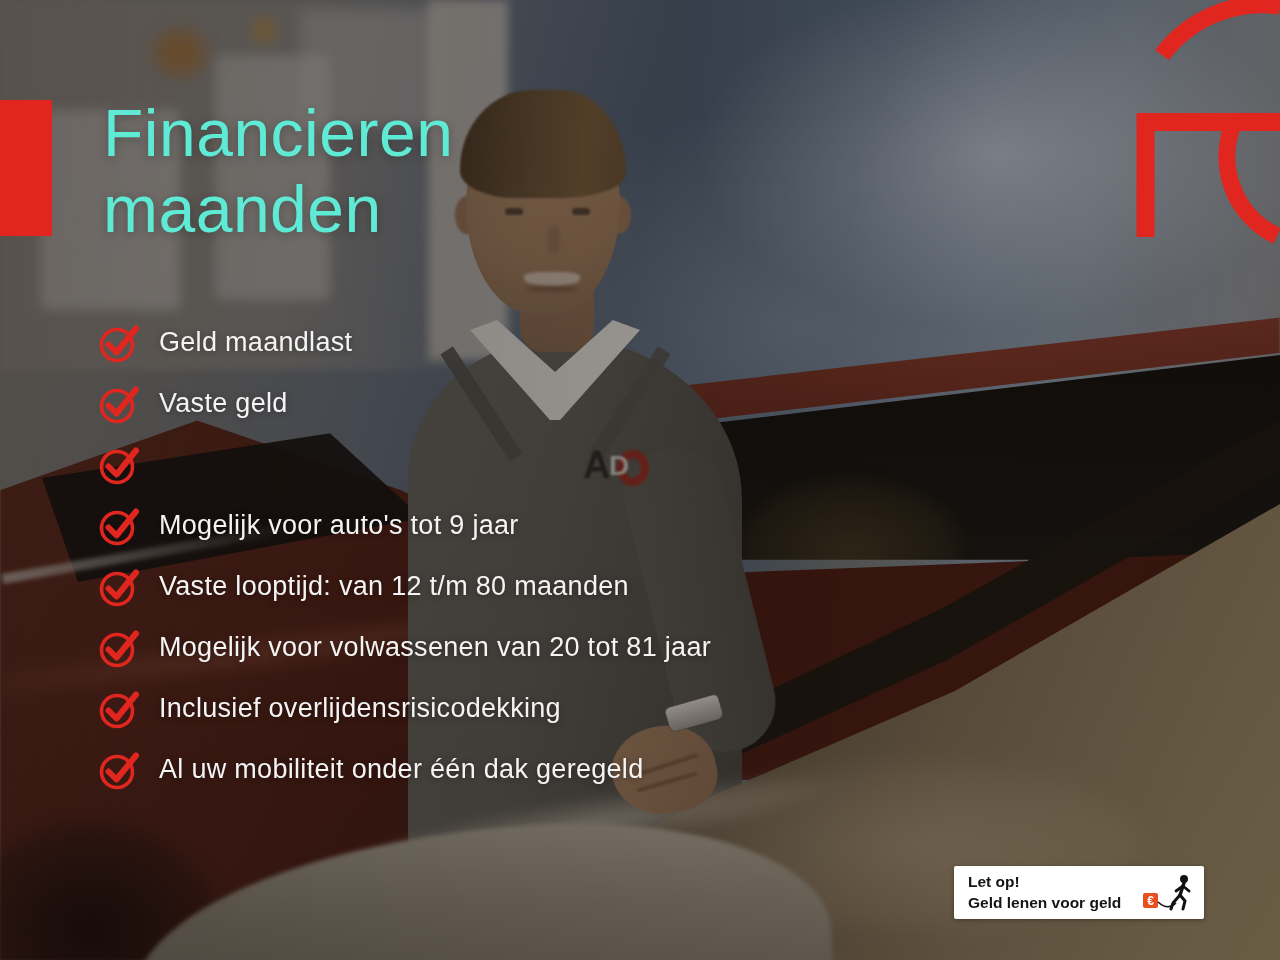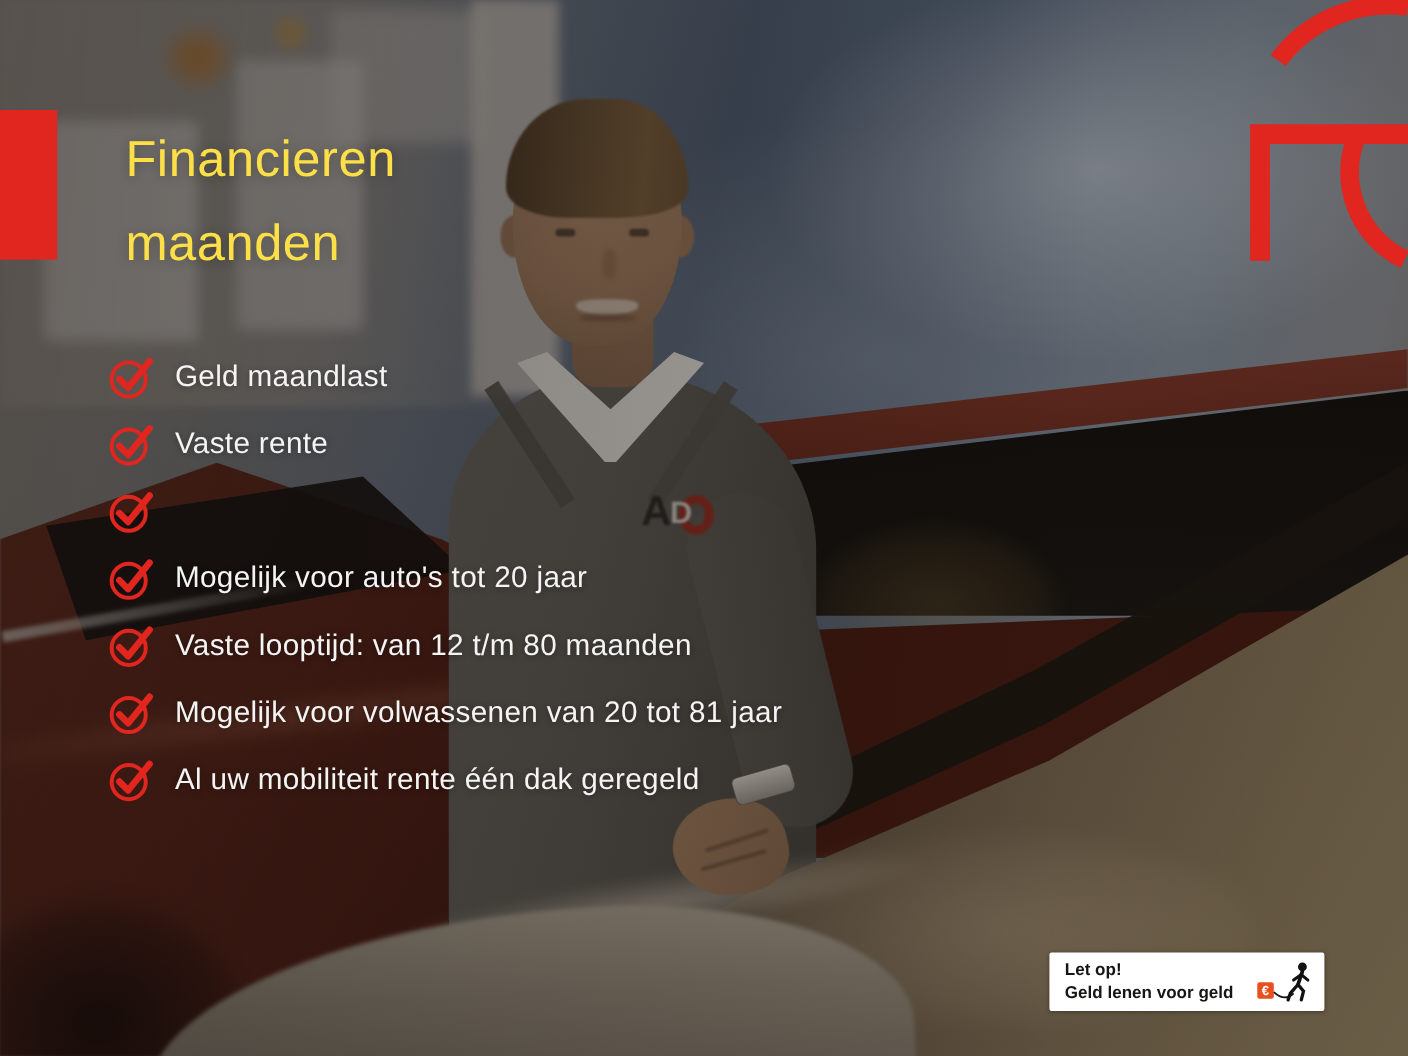--- a/index.html
+++ b/index.html
@@ -105,22 +105,22 @@
   
   .adlogo{left:583px;top:446px;width:90px;height:54px;filter:blur(.8px);opacity:.92;}
   .adlogo .a{position:absolute;left:0;top:0;font-size:38px;font-weight:700;color:#262320;line-height:1;}
   .adlogo .ring{position:absolute;left:34px;top:4px;width:32px;height:36px;border:8px solid #9c2a1c;border-radius:50%;}
   .adlogo .d{position:absolute;left:26px;top:6px;font-size:28px;font-weight:700;color:#d9d4cc;line-height:1;}
   
   .overlay{position:absolute;inset:0;
     background:linear-gradient(93deg,rgba(14,11,11,0.52) 0%,rgba(14,11,11,0.40) 40%,rgba(16,13,12,0.30) 75%,rgba(16,13,12,0.36) 100%);}
   
   .red-block{position:absolute;left:0;top:100px;width:52px;height:136px;}
-  .title{position:absolute;left:100px;top:92px;margin:14px;color:#fde047;
-    font-size:46px;line-height:76px;font-weight:500;letter-spacing:.5px;
+  .title{position:absolute;left:100px;top:92px;margin:3px;color:#5eead4;
+    font-size:66px;line-height:76px;font-weight:500;letter-spacing:.5px;
     text-shadow:0 2px 10px rgba(0,0,0,0.25);}
   .checklist{position:absolute;left:98px;top:322px;margin:0;padding:0;list-style:none;}
   .checklist li{display:flex;align-items:center;gap:19px;height:40px;margin-bottom:21px;
     font-size:27px;font-weight:400;letter-spacing:.3px;color:#f4f4f4;
     text-shadow:0 1px 6px rgba(0,0,0,0.35);}
   .checklist svg{flex:0 0 auto;}
   .brandmark{position:absolute;left:1136px;top:0;}
   
   .warning{position:absolute;left:954px;top:866px;width:250px;height:53px;background:#ffffff;
     border-radius:2px;display:flex;align-items:center;padding:0 8px 0 14px;
@@ -199,55 +199,62 @@
           <circle cx="19" cy="24" r="15.5" fill="none" stroke="#e0261f" stroke-width="3.6"></circle>
           <path d="M10.5 23.5 L18.5 31.5 L38 7.5" fill="none" stroke="#e0261f" stroke-width="6" stroke-linecap="round" stroke-linejoin="round"></path>
         </svg>
       <span>Geld maandlast</span>
     </li>
     <li>
       <svg width="42" height="42" viewBox="0 0 42 42">
           <circle cx="19" cy="24" r="15.5" fill="none" stroke="#e0261f" stroke-width="3.6"></circle>
           <path d="M10.5 23.5 L18.5 31.5 L38 7.5" fill="none" stroke="#e0261f" stroke-width="6" stroke-linecap="round" stroke-linejoin="round"></path>
         </svg>
-      <span>Vaste rente</span>
-    </li>
-    <li>
-      <svg width="42" height="42" viewBox="0 0 42 42">
-          <circle cx="19" cy="24" r="15.5" fill="none" stroke="#e0261f" stroke-width="3.6"></circle>
-          <path d="M10.5 23.5 L18.5 31.5 L38 7.5" fill="none" stroke="#e0261f" stroke-width="6" stroke-linecap="round" stroke-linejoin="round"></path>
-        </svg>
-    </li>
-    <li>
-      <svg width="42" height="42" viewBox="0 0 42 42">
-          <circle cx="19" cy="24" r="15.5" fill="none" stroke="#e0261f" stroke-width="3.6"></circle>
-          <path d="M10.5 23.5 L18.5 31.5 L38 7.5" fill="none" stroke="#e0261f" stroke-width="6" stroke-linecap="round" stroke-linejoin="round"></path>
-        </svg>
-      <span>Mogelijk voor auto's tot 20 jaar</span>
+      <span>Vaste geld</span>
+    </li>
+    <li>
+      <svg width="42" height="42" viewBox="0 0 42 42">
+          <circle cx="19" cy="24" r="15.5" fill="none" stroke="#e0261f" stroke-width="3.6"></circle>
+          <path d="M10.5 23.5 L18.5 31.5 L38 7.5" fill="none" stroke="#e0261f" stroke-width="6" stroke-linecap="round" stroke-linejoin="round"></path>
+        </svg>
+    </li>
+    <li>
+      <svg width="42" height="42" viewBox="0 0 42 42">
+          <circle cx="19" cy="24" r="15.5" fill="none" stroke="#e0261f" stroke-width="3.6"></circle>
+          <path d="M10.5 23.5 L18.5 31.5 L38 7.5" fill="none" stroke="#e0261f" stroke-width="6" stroke-linecap="round" stroke-linejoin="round"></path>
+        </svg>
+      <span>Mogelijk voor auto's tot 9 jaar</span>
     </li>
     <li>
       <svg width="42" height="42" viewBox="0 0 42 42">
           <circle cx="19" cy="24" r="15.5" fill="none" stroke="#e0261f" stroke-width="3.6"></circle>
           <path d="M10.5 23.5 L18.5 31.5 L38 7.5" fill="none" stroke="#e0261f" stroke-width="6" stroke-linecap="round" stroke-linejoin="round"></path>
         </svg>
       <span>Vaste looptijd: van 12 t/m 80 maanden</span>
     </li>
     <li>
       <svg width="42" height="42" viewBox="0 0 42 42">
           <circle cx="19" cy="24" r="15.5" fill="none" stroke="#e0261f" stroke-width="3.6"></circle>
           <path d="M10.5 23.5 L18.5 31.5 L38 7.5" fill="none" stroke="#e0261f" stroke-width="6" stroke-linecap="round" stroke-linejoin="round"></path>
         </svg>
       <span>Mogelijk voor volwassenen van 20 tot 81 jaar</span>
     </li>
     <li>
       <svg width="42" height="42" viewBox="0 0 42 42">
           <circle cx="19" cy="24" r="15.5" fill="none" stroke="#e0261f" stroke-width="3.6"></circle>
           <path d="M10.5 23.5 L18.5 31.5 L38 7.5" fill="none" stroke="#e0261f" stroke-width="6" stroke-linecap="round" stroke-linejoin="round"></path>
         </svg>
-      <span>Al uw mobiliteit rente één dak geregeld</span>
+      <span>Inclusief overlijdensrisicodekking</span>
+    </li>
+    <li>
+      <svg width="42" height="42" viewBox="0 0 42 42">
+          <circle cx="19" cy="24" r="15.5" fill="none" stroke="#e0261f" stroke-width="3.6"></circle>
+          <path d="M10.5 23.5 L18.5 31.5 L38 7.5" fill="none" stroke="#e0261f" stroke-width="6" stroke-linecap="round" stroke-linejoin="round"></path>
+        </svg>
+      <span>Al uw mobiliteit onder één dak geregeld</span>
     </li>
   </ul>
 
   <svg class="brandmark" width="144" height="248" viewBox="0 0 144 248">
     <path d="M 26 55 A 125 125 0 0 1 144 6" fill="none" stroke="#e0261f" stroke-width="17"></path>
     <path d="M 9.5 237 L 9.5 122 L 144 122" fill="none" stroke="#e0261f" stroke-width="18"></path>
     <path d="M 98 131 A 90 90 0 0 0 141 238" fill="none" stroke="#e0261f" stroke-width="17" transform="scale(1,-1) translate(0,-369)" opacity="0"></path>
     <path d="M 98 122 A 88 88 0 0 0 141 236" fill="none" stroke="#e0261f" stroke-width="17"></path>
   </svg>
 

